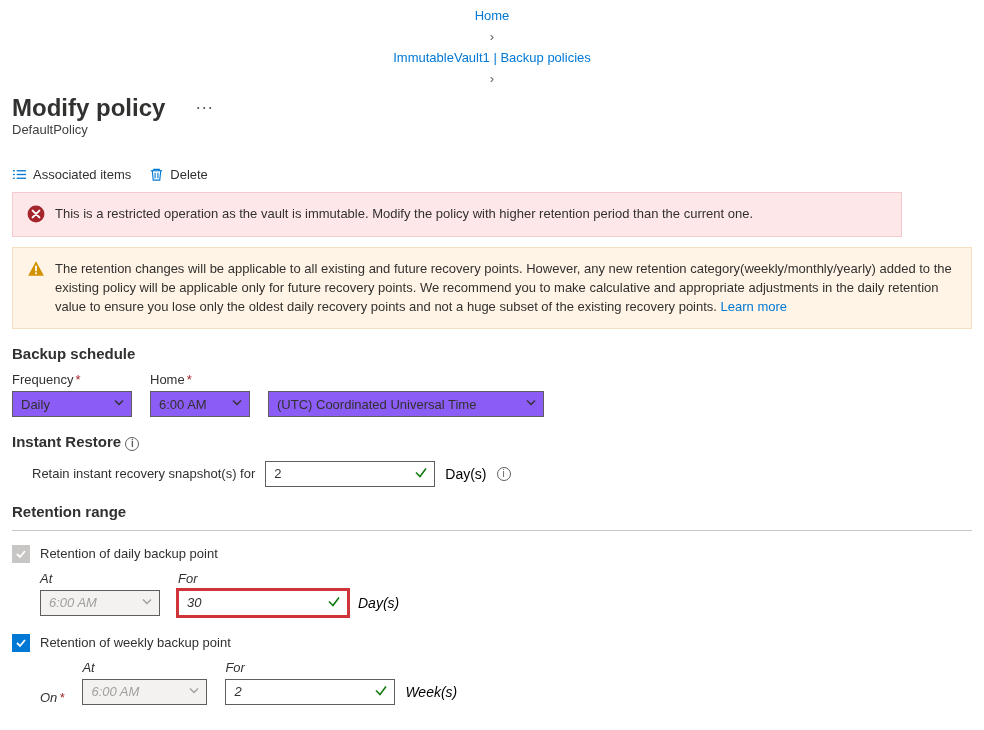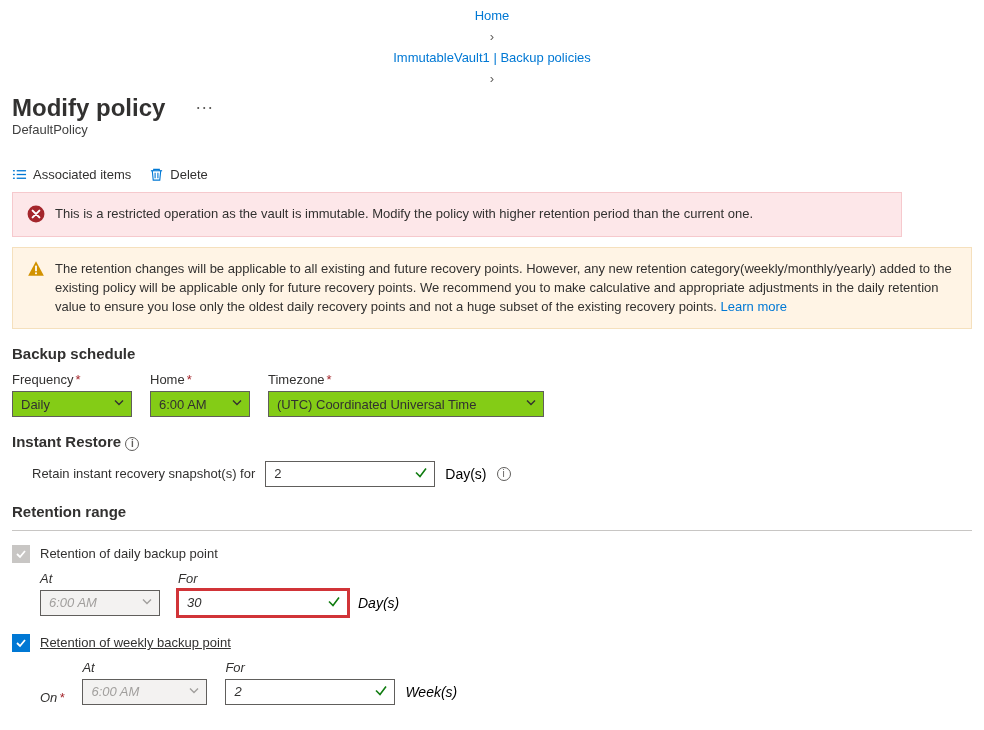--- a/index.html
+++ b/index.html
@@ -40,21 +40,21 @@
   
   .section-h { font-size: 15px; font-weight: 600; margin: 16px 0 10px 0; }
   .hr { border: none; border-top: 1px solid #c8c6c4; margin: 4px 0 14px 0; width: 960px; }
 
   .row { display: flex; gap: 18px; align-items: flex-end; margin-bottom: 10px; }
   .field { display: flex; flex-direction: column; gap: 4px; }
   .field-label { font-size: 13px; color: #323130; }
   .req { color: #a4262c; margin-left: 2px; }
 
   
-  .ctrl { position: relative; border: 1px solid #605e5c; background: #84cc16; height: 26px; display: flex; align-items: center; padding: 0 26px 0 8px; font-size: 13px; color: #323130; cursor: pointer; }
+  .ctrl { position: relative; border: 1px solid #605e5c; background: #8b5cf6; height: 26px; display: flex; align-items: center; padding: 0 26px 0 8px; font-size: 13px; color: #323130; cursor: pointer; }
   .ctrl.disabled { background: #f3f2f1; color: #a19f9d; cursor: default; }
   .ctrl .chev { position: absolute; right: 6px; top: 50%; transform: translateY(-50%); }
   .ctrl .chev svg { width: 12px; height: 12px; }
   .inputbox { border: 1px solid #605e5c; background: #fff; height: 26px; display: flex; align-items: center; padding: 0 26px 0 8px; font-size: 13px; color: #323130; position: relative; }
   .inputbox .tick { position: absolute; right: 6px; top: 50%; transform: translateY(-50%); }
   .inputbox .tick svg { width: 14px; height: 14px; }
   .redbox { outline: 3px solid #d13438; outline-offset: -1px; }
 
   .inline { display: flex; align-items: center; gap: 10px; }
   .suffix { font-size: 14px; color: #000000; }
@@ -155,21 +155,20 @@
   <div class="field">
     <div class="field-label"><span>Home</span><span class="req">*</span></div>
     <div class="ctrl w-100">
       <span>6:00 AM</span>
       <span class="chev"><svg viewBox="0 0 12 12">
             <path d="M2 4 L6 8 L10 4" fill="none" stroke="#323130" stroke-width="1.4"></path>
           </svg></span>
     </div>
   </div>
   <div class="field">
-    <div class="field-label"><span>Timezone</span><span class="req">*</span></div>
     <div class="ctrl w-240">
       <span>(UTC) Coordinated Universal Time</span>
       <span class="chev"><svg viewBox="0 0 12 12">
             <path d="M2 4 L6 8 L10 4" fill="none" stroke="#323130" stroke-width="1.4"></path>
           </svg></span>
     </div>
   </div>
 </div>
 
 <div class="section-h">
@@ -216,21 +215,21 @@
         <span>30</span>
         <span class="tick"><svg viewBox="0 0 14 14">
               <path d="M2 7 L6 11 L12 3" fill="none" stroke="#107c10" stroke-width="1.6"></path>
             </svg></span>
       </div>
       <span class="suffix">Day(s)</span>
     </div>
   </div>
 </div>
 
-<div class="cb-row" style="margin-top:18px;text-decoration:underline;">
+<div class="cb-row" style="margin-top:18px;">
   <span class="cb checked">
     <svg viewBox="0 0 12 12">
         <path d="M2 6 L5 9 L10 3" fill="none" stroke="#fff" stroke-width="1.8"></path>
       </svg>
   </span>
   <span class="field-label">Retention of weekly backup point</span>
 </div>
 <div class="row indent">
   <div class="field">
     <div class="field-label"><span>On</span><span class="req">*</span></div>

